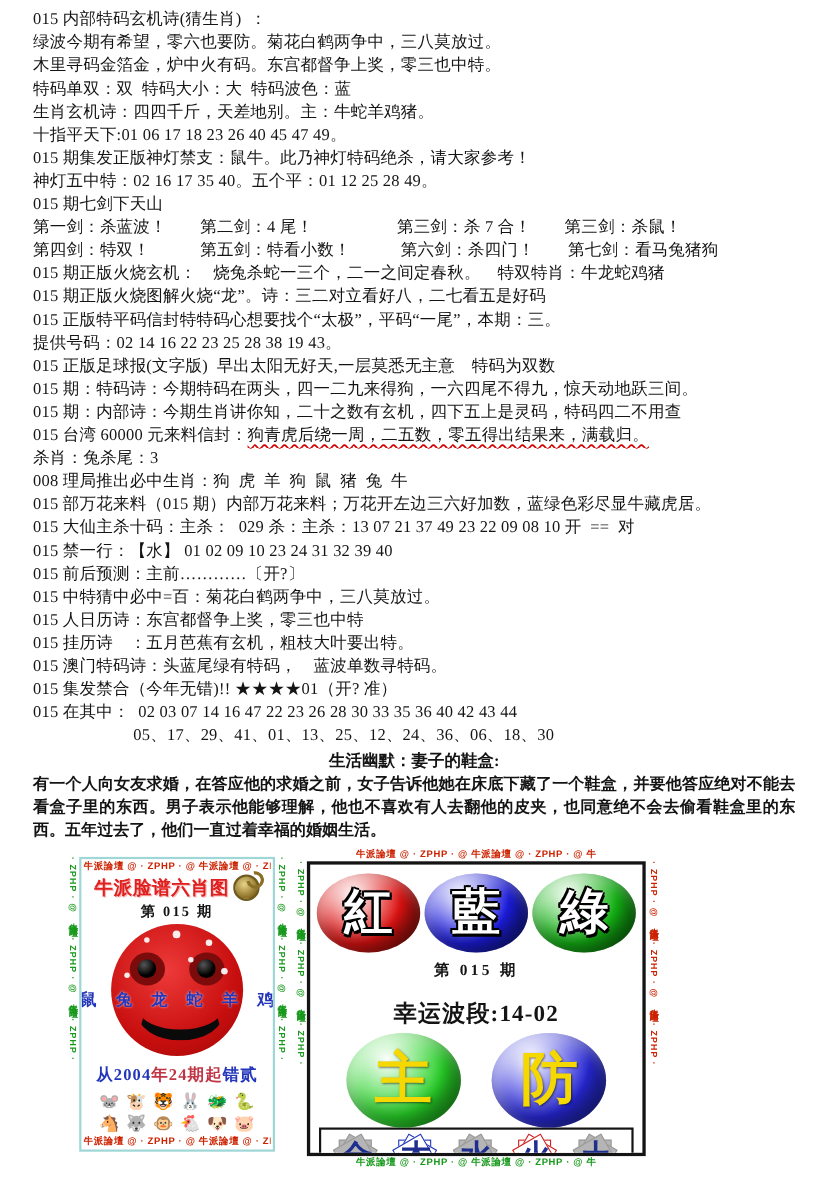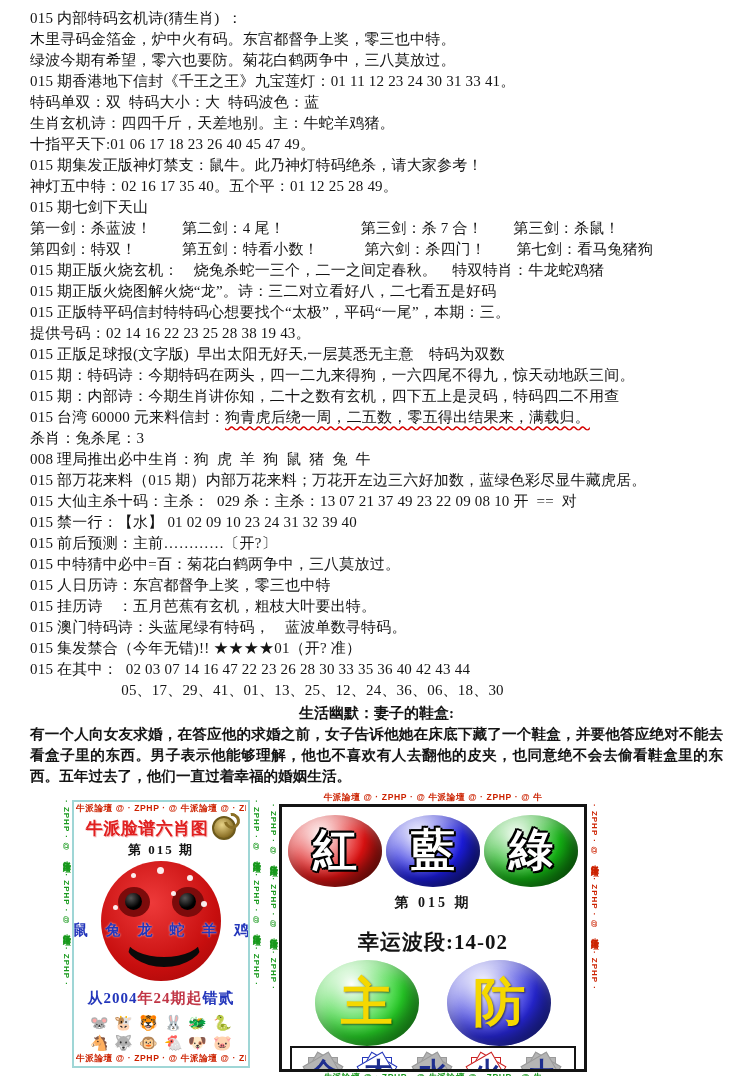--- a/index.html
+++ b/index.html
@@ -136,23 +136,22 @@
   .burst{position:relative;width:46px;height:44px;display:flex;align-items:center;justify-content:center;}
   .burst .sq{position:absolute;left:7px;top:6px;width:30px;height:30px;border:1.5px solid;box-sizing:border-box;}
   .elabel{position:relative;z-index:1;font-size:29px;font-weight:bold;color:#1e2e8f;line-height:1;}
   .rp .btext{width:100%;}
 </style>
 </head>
 <body>
 
 <div class="report">
     <div class="line"><span>015 内部特码玄机诗(猜生肖)  ：</span></div>
+    <div class="line"><span>绿波今期有希望，零六也要防。菊花白鹤两争中，三八莫放过。</span></div>
     <div class="line"><span>木里寻码金箔金，炉中火有码。东宫都督争上奖，零三也中特。</span></div>
-    <div class="line"><span>绿波今期有希望，零六也要防。菊花白鹤两争中，三八莫放过。</span></div>
-    <div class="line"><span>015 期香港地下信封《千王之王》九宝莲灯：01 11 12 23 24 30 31 33 41。</span></div>
     <div class="line"><span>特码单双：双  特码大小：大  特码波色：蓝</span></div>
     <div class="line"><span>生肖玄机诗：四四千斤，天差地别。主：牛蛇羊鸡猪。</span></div>
     <div class="line"><span>十指平天下:01 06 17 18 23 26 40 45 47 49。</span></div>
     <div class="line"><span>015 期集发正版神灯禁支：鼠牛。此乃神灯特码绝杀，请大家参考！</span></div>
     <div class="line"><span>神灯五中特：02 16 17 35 40。五个平：01 12 25 28 49。</span></div>
     <div class="line"><span>015 期七剑下天山</span></div>
     <div class="line"><span>第一剑：杀蓝波！　　第二剑：4 尾！　　　　　第三剑：杀 7 合！　　第三剑：杀鼠！</span></div>
     <div class="line"><span>第四剑：特双！　　　第五剑：特看小数！　　　第六剑：杀四门！　　第七剑：看马兔猪狗</span></div>
     <div class="line"><span>015 期正版火烧玄机：　烧兔杀蛇一三个，二一之间定春秋。　特双特肖：牛龙蛇鸡猪</span></div>
     <div class="line"><span>015 期正版火烧图解火烧“龙”。诗：三二对立看好八，二七看五是好码</span></div>

